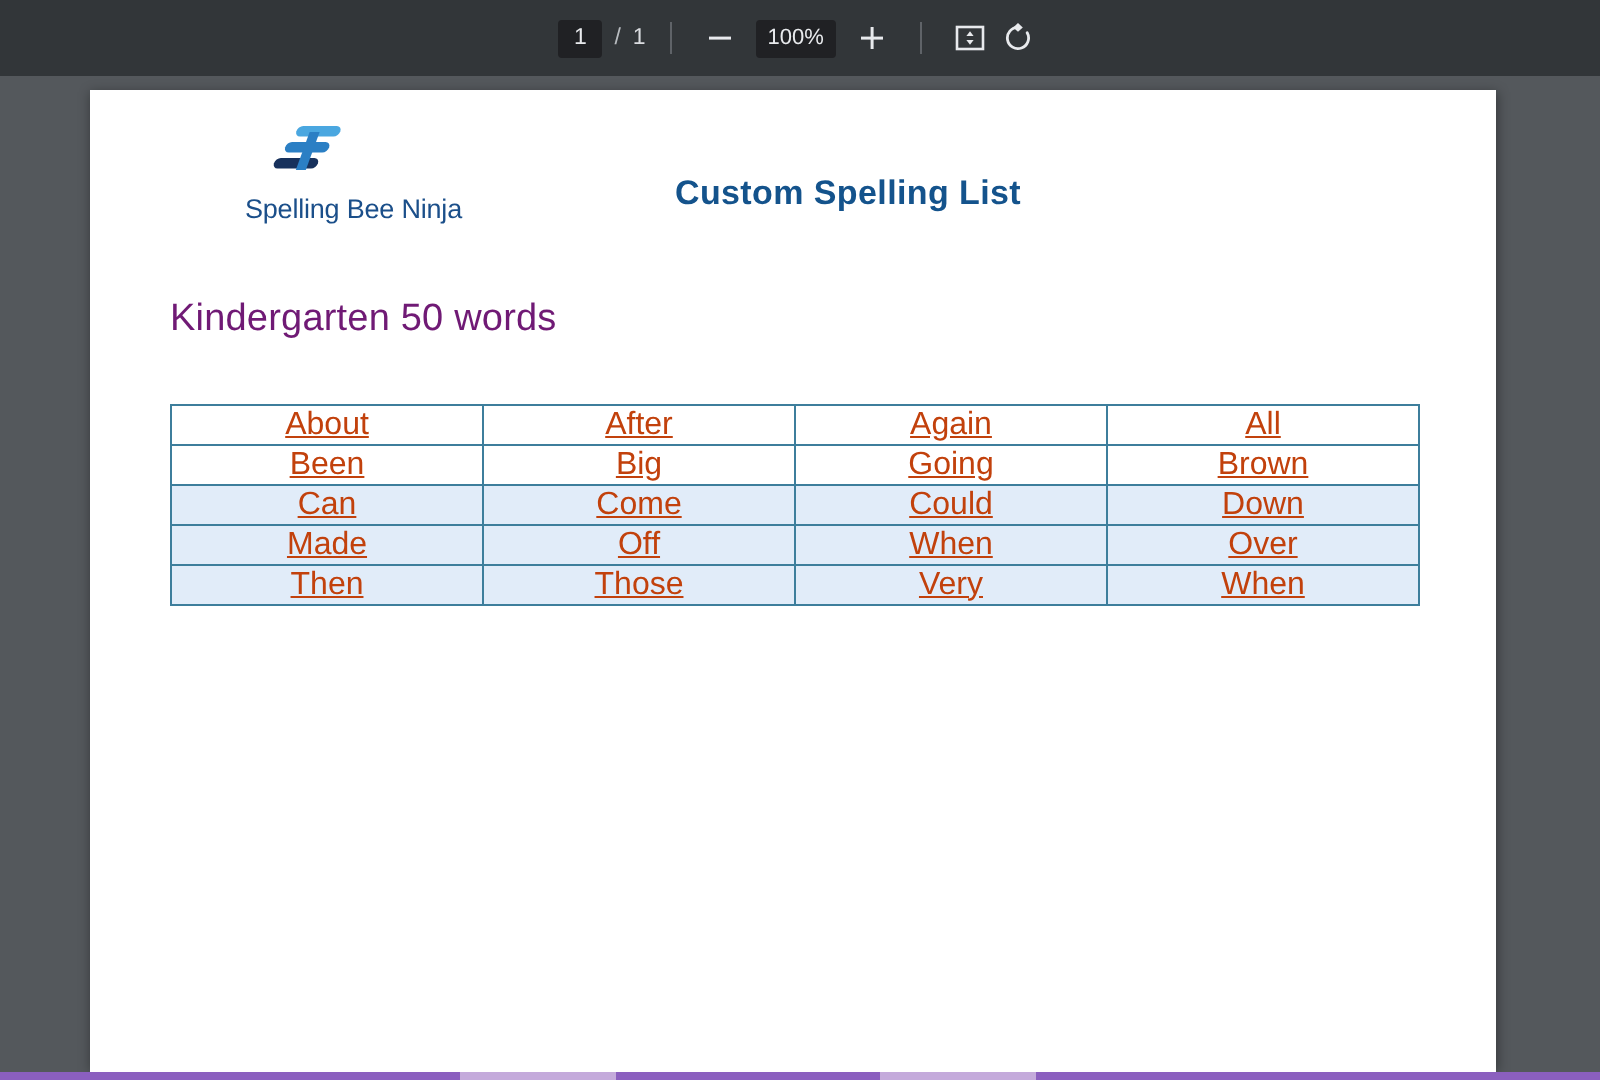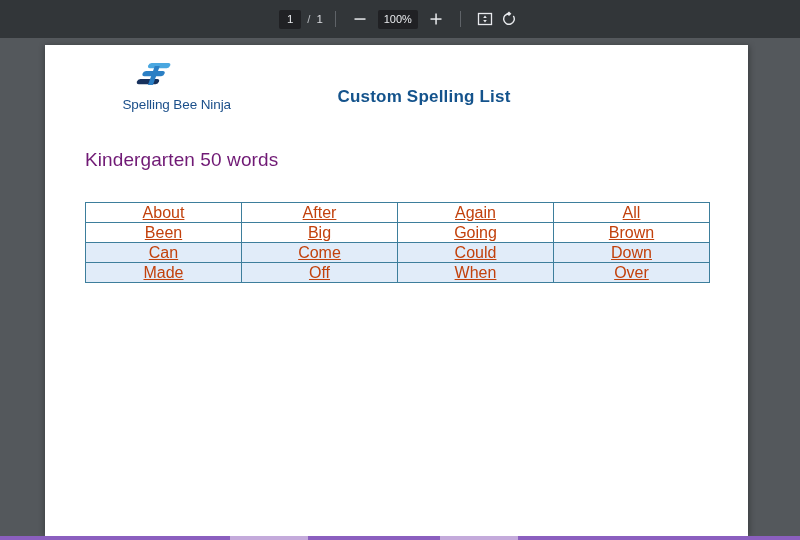--- a/index.html
+++ b/index.html
@@ -277,20 +277,26 @@
               <td><a>Come</a></td>
               <td><a>Could</a></td>
               <td><a>Down</a></td>
             </tr>
             <tr class="alt">
               <td><a>Made</a></td>
               <td><a>Off</a></td>
               <td><a>When</a></td>
               <td><a>Over</a></td>
             </tr>
+            <tr class="alt">
+              <td><a>Then</a></td>
+              <td><a>Those</a></td>
+              <td><a>Very</a></td>
+              <td><a>When</a></td>
+            </tr>
           </tbody>
       </table>
     </div>
 
   </div>
 
   <div id="bottom-bar">
     <div class="seg" style="left:230px; width:78px;"></div>
     <div class="seg" style="left:440px; width:78px;"></div>
   </div>

